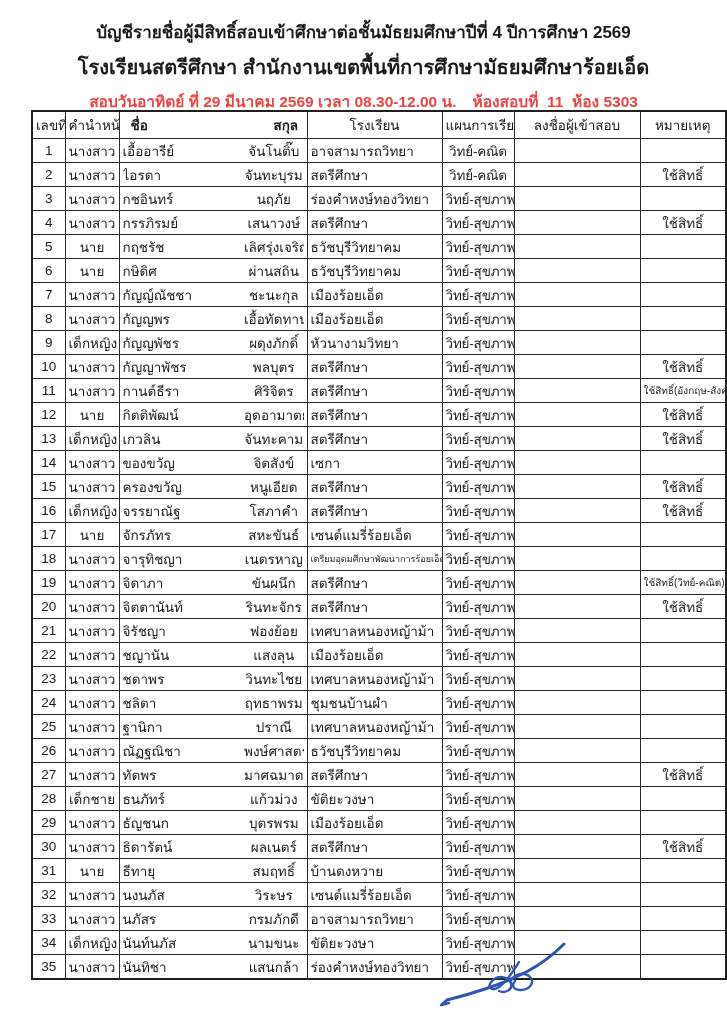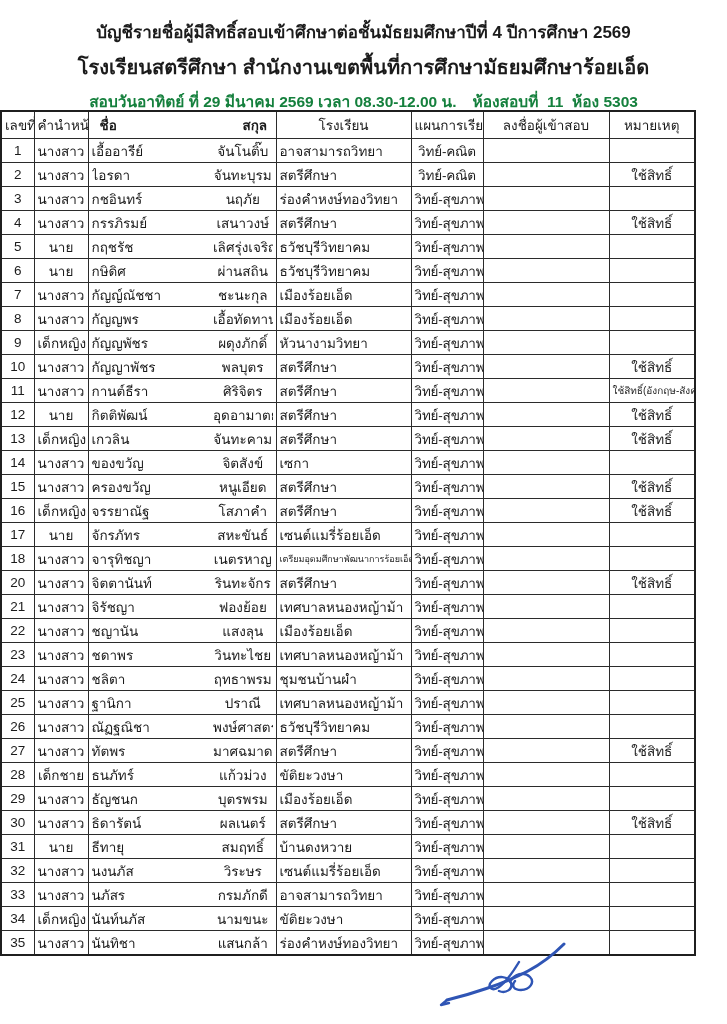--- a/index.html
+++ b/index.html
@@ -12,21 +12,21 @@
     overflow:hidden;
     margin:0 auto;
   }
   .titles{text-align:center;padding-top:20px;line-height:1.55;}
   .title-1{font-size:17px;font-weight:700;}
   .title-2{font-size:20px;font-weight:700;margin-top:6px;}
   .title-3{font-size:15.5px;font-weight:700;margin-top:7px;}
   .title-3 .room{margin-left:16px;white-space:pre;}
 
   table.roster{
-    position:absolute;left:0;top:110px;
+    position:absolute;left:31px;top:110px;
     width:694px;
     border-collapse:collapse;
     table-layout:fixed;
     padding-left:20px;
   }
   table.roster th, table.roster td{
     border:1px solid #2b2b2b;
     padding:0 3px;
     font-size:13.5px;
     font-weight:400;
@@ -51,21 +51,21 @@
   .sig-svg{position:absolute;left:422px;top:936px;width:160px;height:88px;pointer-events:none;}
 </style>
 </head>
 <body>
 
 <div class="page">
 
   <div class="titles">
     <div class="title-1">บัญชีรายชื่อผู้มีสิทธิ์สอบเข้าศึกษาต่อชั้นมัธยมศึกษาปีที่ 4 ปีการศึกษา 2569</div>
     <div class="title-2">โรงเรียนสตรีศึกษา สำนักงานเขตพื้นที่การศึกษามัธยมศึกษาร้อยเอ็ด</div>
-    <div class="title-3" style="color: #15803d;">
+    <div class="title-3" style="color: #ef4444;">
       <span>สอบวันอาทิตย์ ที่ 29 มีนาคม 2569 เวลา 08.30-12.00 น.</span><span class="room">ห้องสอบที่  11  ห้อง 5303</span>
     </div>
   </div>
 
   <table class="roster">
     <colgroup>
       <col style="width:33px">
       <col style="width:54px">
       <col style="width:188px">
       <col style="width:135px">
@@ -336,20 +336,34 @@
               <span class="fn">จารุทิชญา</span>
               <span class="ln">เนตรหาญ</span>
             </span>
           </td>
           <td class="school small">เตรียมอุดมศึกษาพัฒนาการร้อยเอ็ด</td>
           <td class="plan">วิทย์-สุขภาพ</td>
           <td></td>
           <td class="remark"></td>
         </tr>
         <tr>
+          <td class="c">19</td>
+          <td class="c">นางสาว</td>
+          <td class="namecell">
+            <span class="namewrap">
+              <span class="fn">จิดาภา</span>
+              <span class="ln">ขันผนึก</span>
+            </span>
+          </td>
+          <td class="school">สตรีศึกษา</td>
+          <td class="plan">วิทย์-สุขภาพ</td>
+          <td></td>
+          <td class="remark small">ใช้สิทธิ์(วิทย์-คณิต)</td>
+        </tr>
+        <tr>
           <td class="c">20</td>
           <td class="c">นางสาว</td>
           <td class="namecell">
             <span class="namewrap">
               <span class="fn">จิตตานันท์</span>
               <span class="ln">รินทะจักร</span>
             </span>
           </td>
           <td class="school">สตรีศึกษา</td>
           <td class="plan">วิทย์-สุขภาพ</td>

